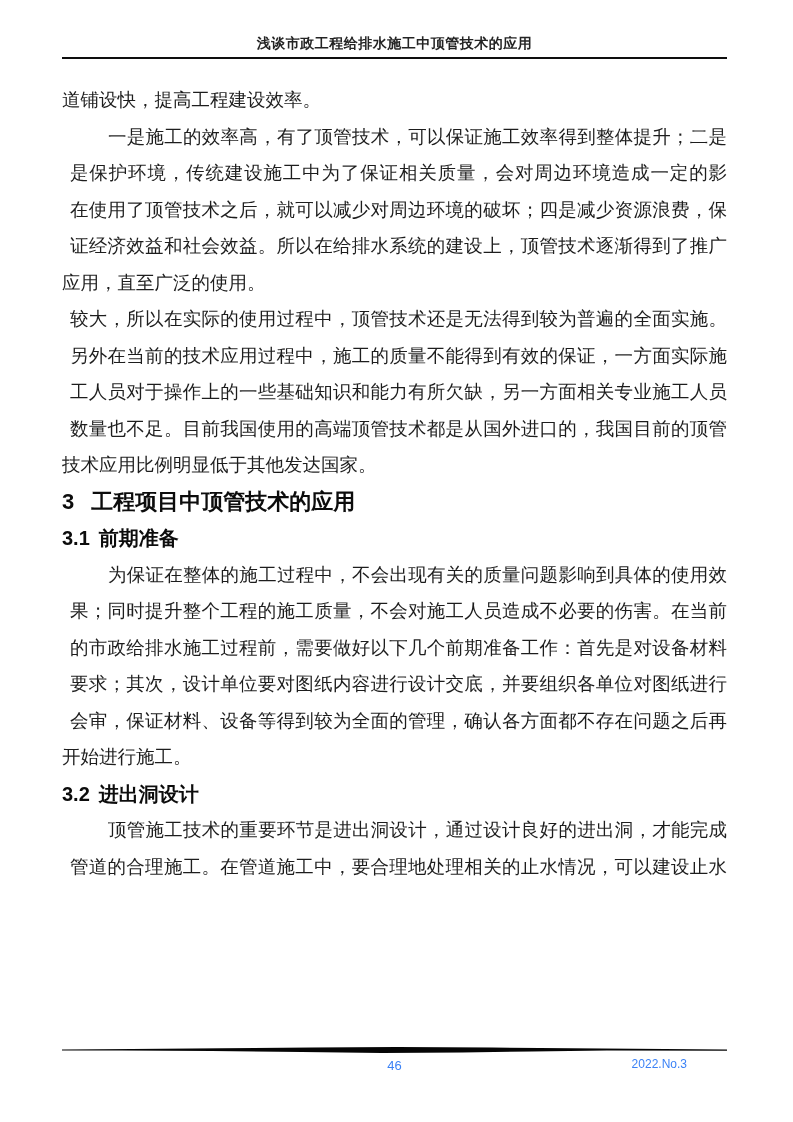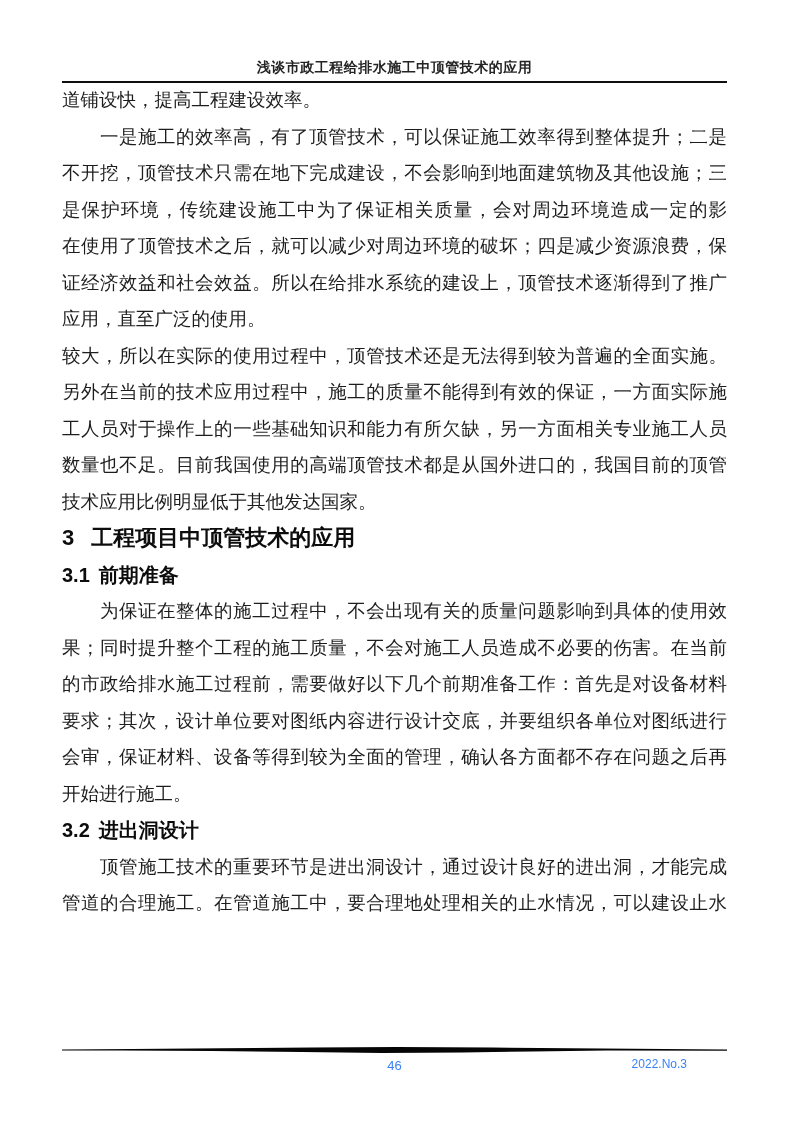--- a/index.html
+++ b/index.html
@@ -4,31 +4,31 @@
 <style>
   html,body { margin:0; padding:0; background:#ffffff; }
   .page {
     position:relative; width:793px; height:1122px; background:#fff;
     overflow:hidden; font-family:"Liberation Serif","DejaVu Serif",serif;
   }
   
   .hdr { position:absolute; left:62px; top:0; width:665px; }
   .hdr-title {
     padding-top:35px; text-align:center; font-size:14px; font-weight:600;
-    letter-spacing:.5px; color:#242424; line-height:18px;margin-top:24px;
+    letter-spacing:.5px; color:#242424; line-height:18px;
   }
   .hdr-rule { margin-top:4px; height:0; border-bottom:2.5px solid #0e0e0e; }
   
   .content {
     position:absolute; left:62px; top:88px; width:665px; margin-top:-6px;
     font-size:18.5px; line-height:36.5px; color:#1d1d1d;
   }
   .para { margin:0; }
   .line { height:36.5px; text-align:justify; overflow:hidden; }
-  .line.full { text-align-last:justify; }
+  .line.full { text-align-last:justify;margin-left:8px; }
   .line.indent { text-indent:38px; }
   .heading {
     height:36.5px; line-height:36.5px; overflow:hidden;
     font-family:"Liberation Sans","DejaVu Sans",sans-serif;
     font-weight:bold; color:#0c0c0c; text-align:left;
   }
   .heading.h1 { font-size:22px; }
   .heading.h2 { font-size:20px; }
   .h1 .h-num { margin-right:17px; }
   .h2 .h-num { margin-right:9px; }
@@ -51,21 +51,20 @@
     <div class="hdr-title">浅谈市政工程给排水施工中顶管技术的应用</div>
     <div class="hdr-rule"></div>
   </div>
 
   <div class="content" id="content">
       <div class="para">
         <div class="line">道铺设快，提高工程建设效率。</div>
       </div>
       <div class="para">
         <div class="line full indent">一是施工的效率高，有了顶管技术，可以保证施工效率得到整体提升；二是</div>
-        <div class="line full">不开挖，顶管技术只需在地下完成建设，不会影响到地面建筑物及其他设施；三</div>
         <div class="line full">是保护环境，传统建设施工中为了保证相关质量，会对周边环境造成一定的影响，</div>
         <div class="line full">在使用了顶管技术之后，就可以减少对周边环境的破坏；四是减少资源浪费，保</div>
         <div class="line full">证经济效益和社会效益。所以在给排水系统的建设上，顶管技术逐渐得到了推广</div>
         <div class="line">应用，直至广泛的使用。</div>
       </div>
       <div class="para">
         <div class="line full">较大，所以在实际的使用过程中，顶管技术还是无法得到较为普遍的全面实施。</div>
         <div class="line full">另外在当前的技术应用过程中，施工的质量不能得到有效的保证，一方面实际施</div>
         <div class="line full">工人员对于操作上的一些基础知识和能力有所欠缺，另一方面相关专业施工人员</div>
         <div class="line full">数量也不足。目前我国使用的高端顶管技术都是从国外进口的，我国目前的顶管</div>

